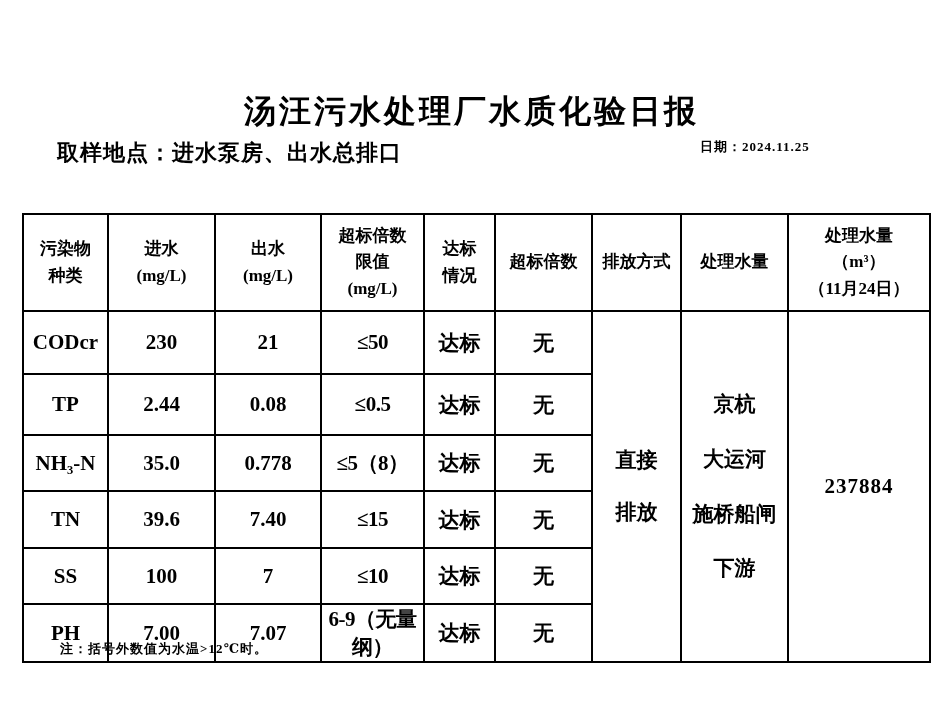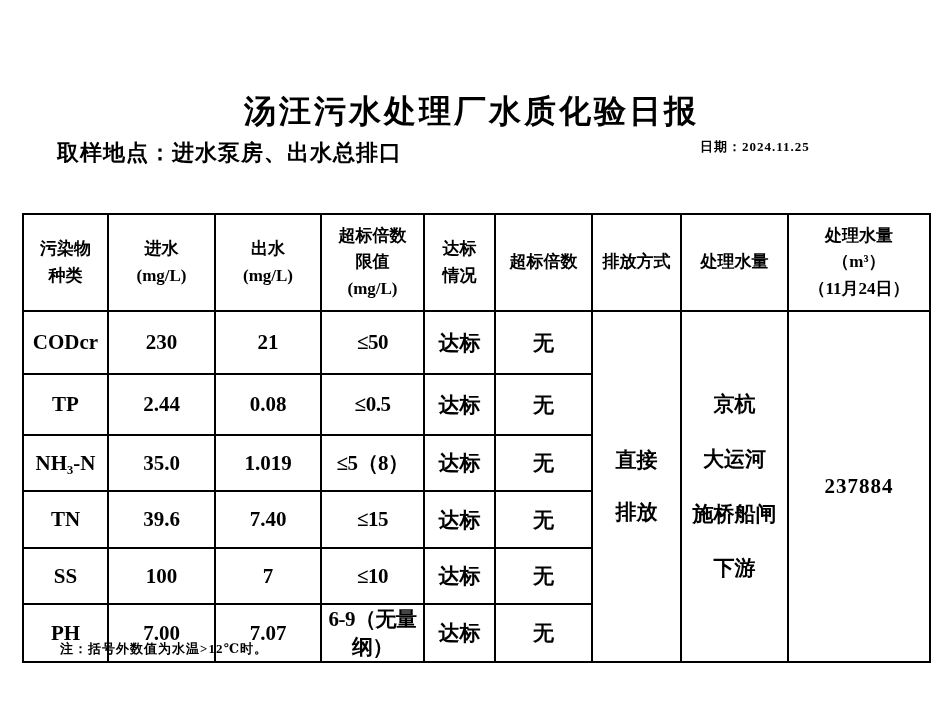--- a/index.html
+++ b/index.html
@@ -127,21 +127,21 @@
         <td>2.44</td>
         <td>0.08</td>
         <td class="limit">≤0.5</td>
         <td>达标</td>
         <td>无</td>
       </tr>
 
       <tr class="row-2">
         <td>NH₃-N</td>
         <td>35.0</td>
-        <td>1.019</td>
+        <td>0.778</td>
         <td class="limit">≤5（8）</td>
         <td>达标</td>
         <td>无</td>
       </tr>
 
       <tr class="row-3">
         <td>TN</td>
         <td>39.6</td>
         <td>7.40</td>
         <td class="limit">≤15</td>

